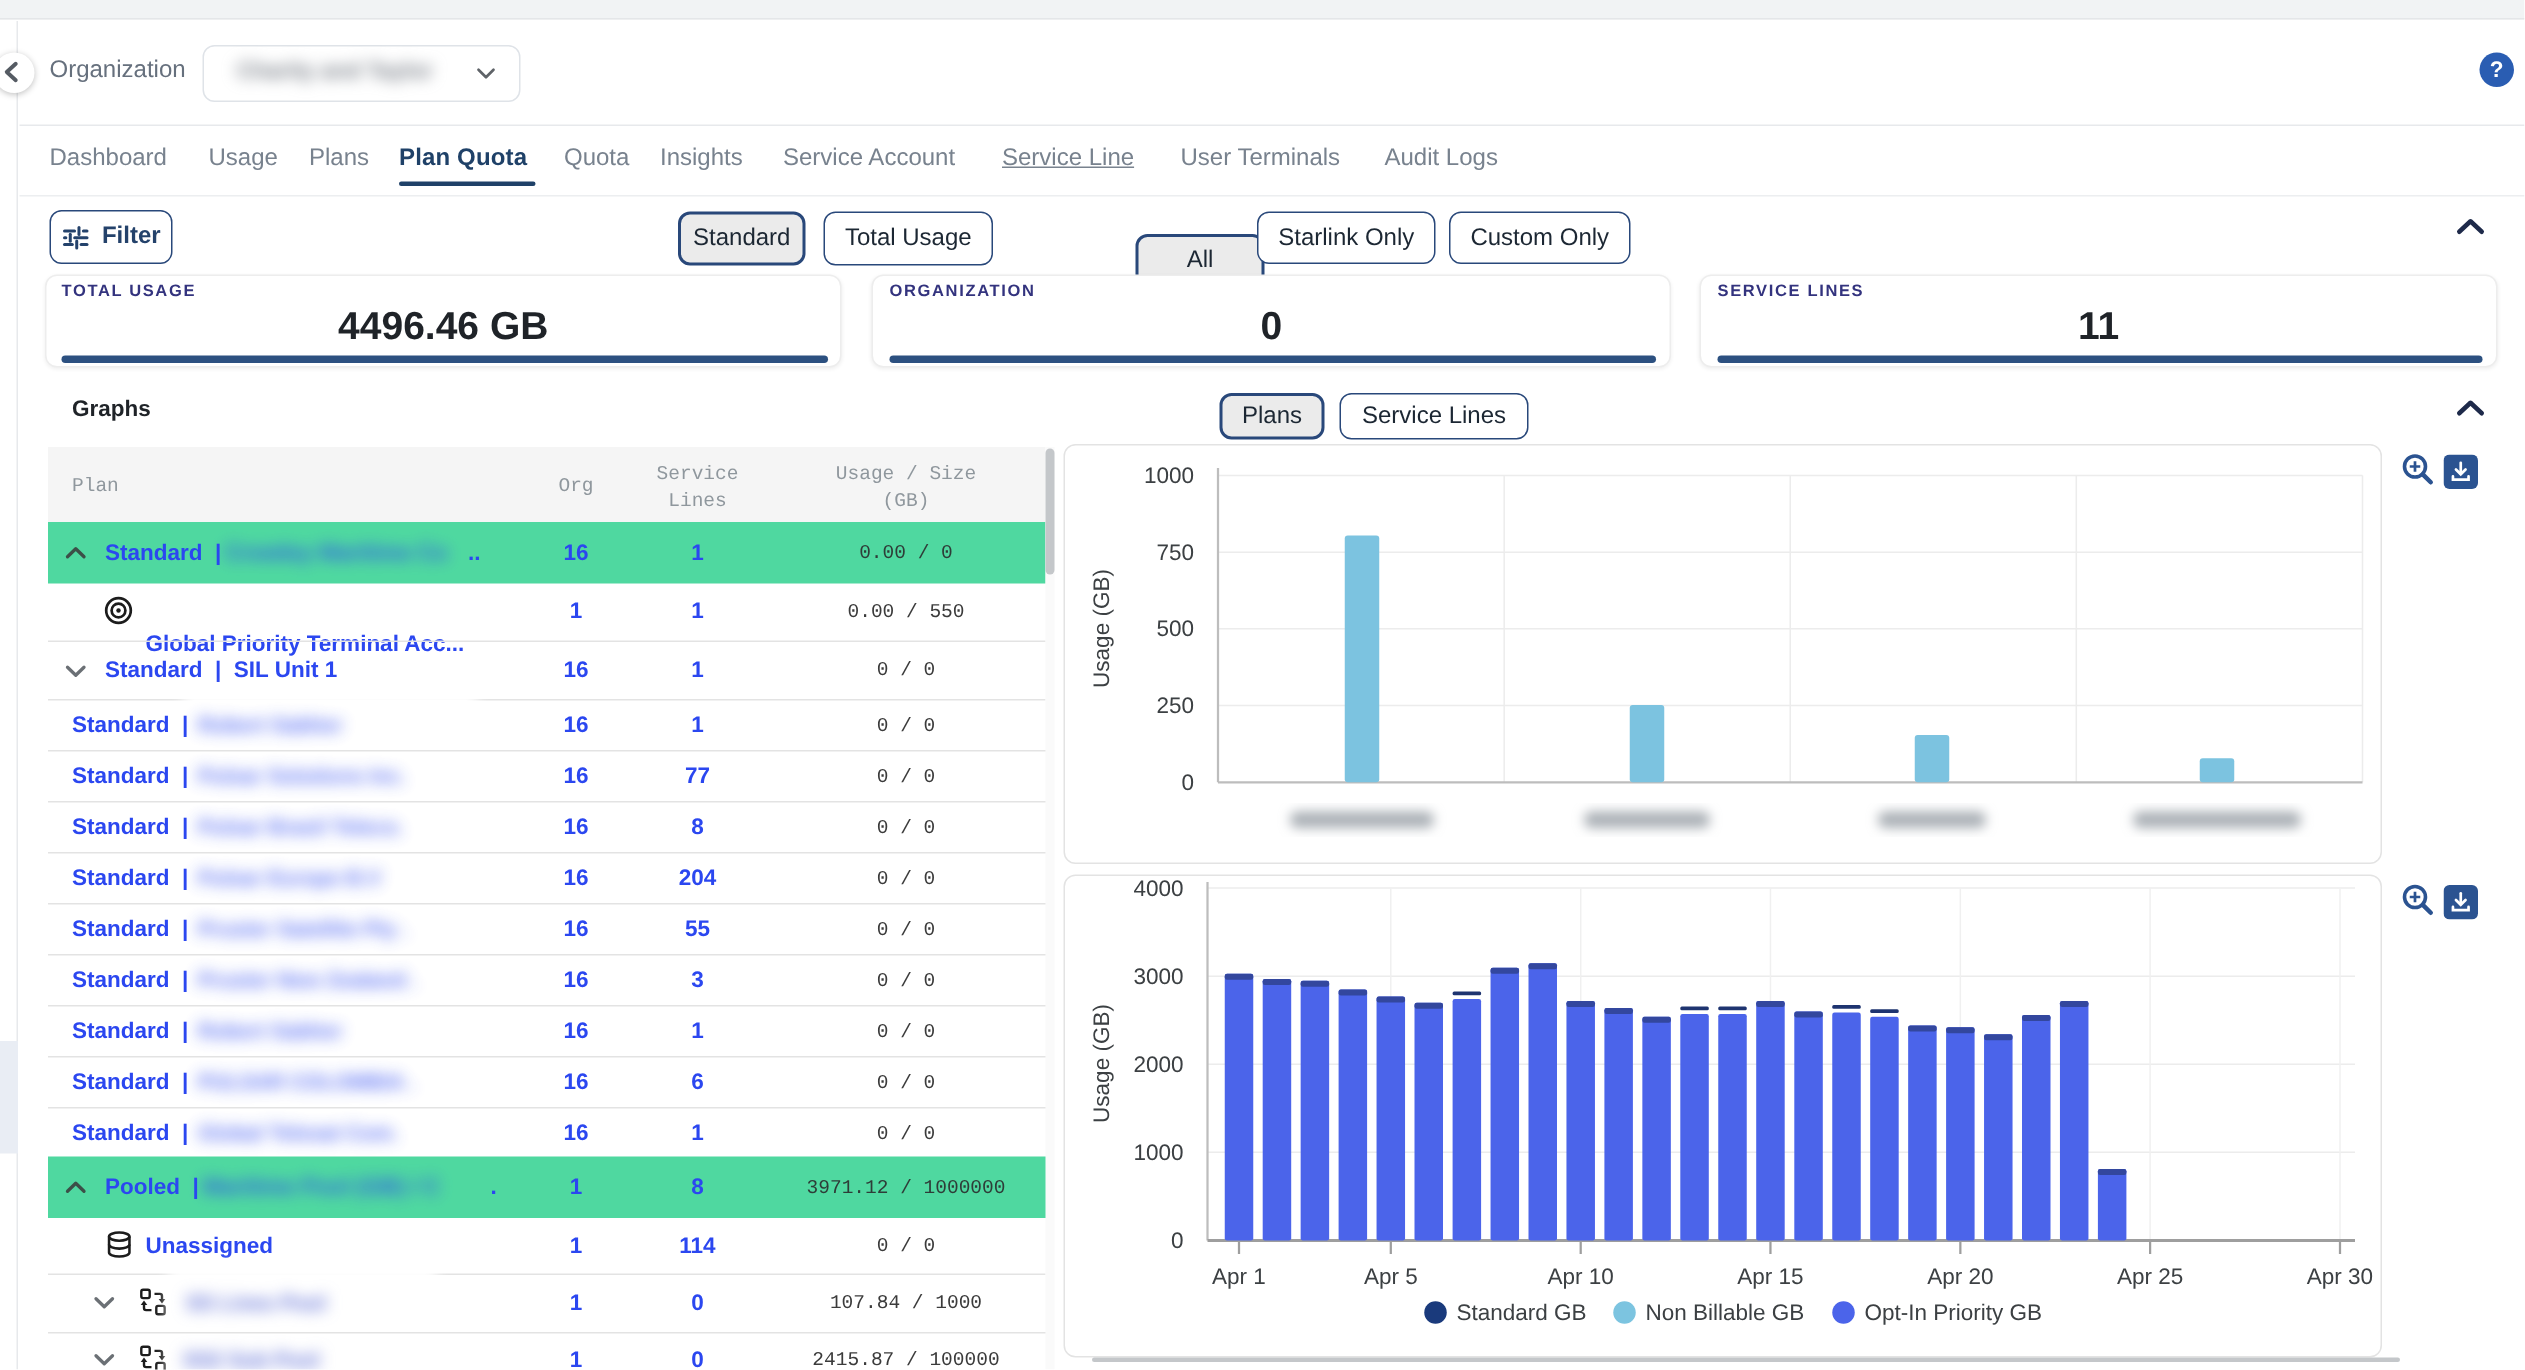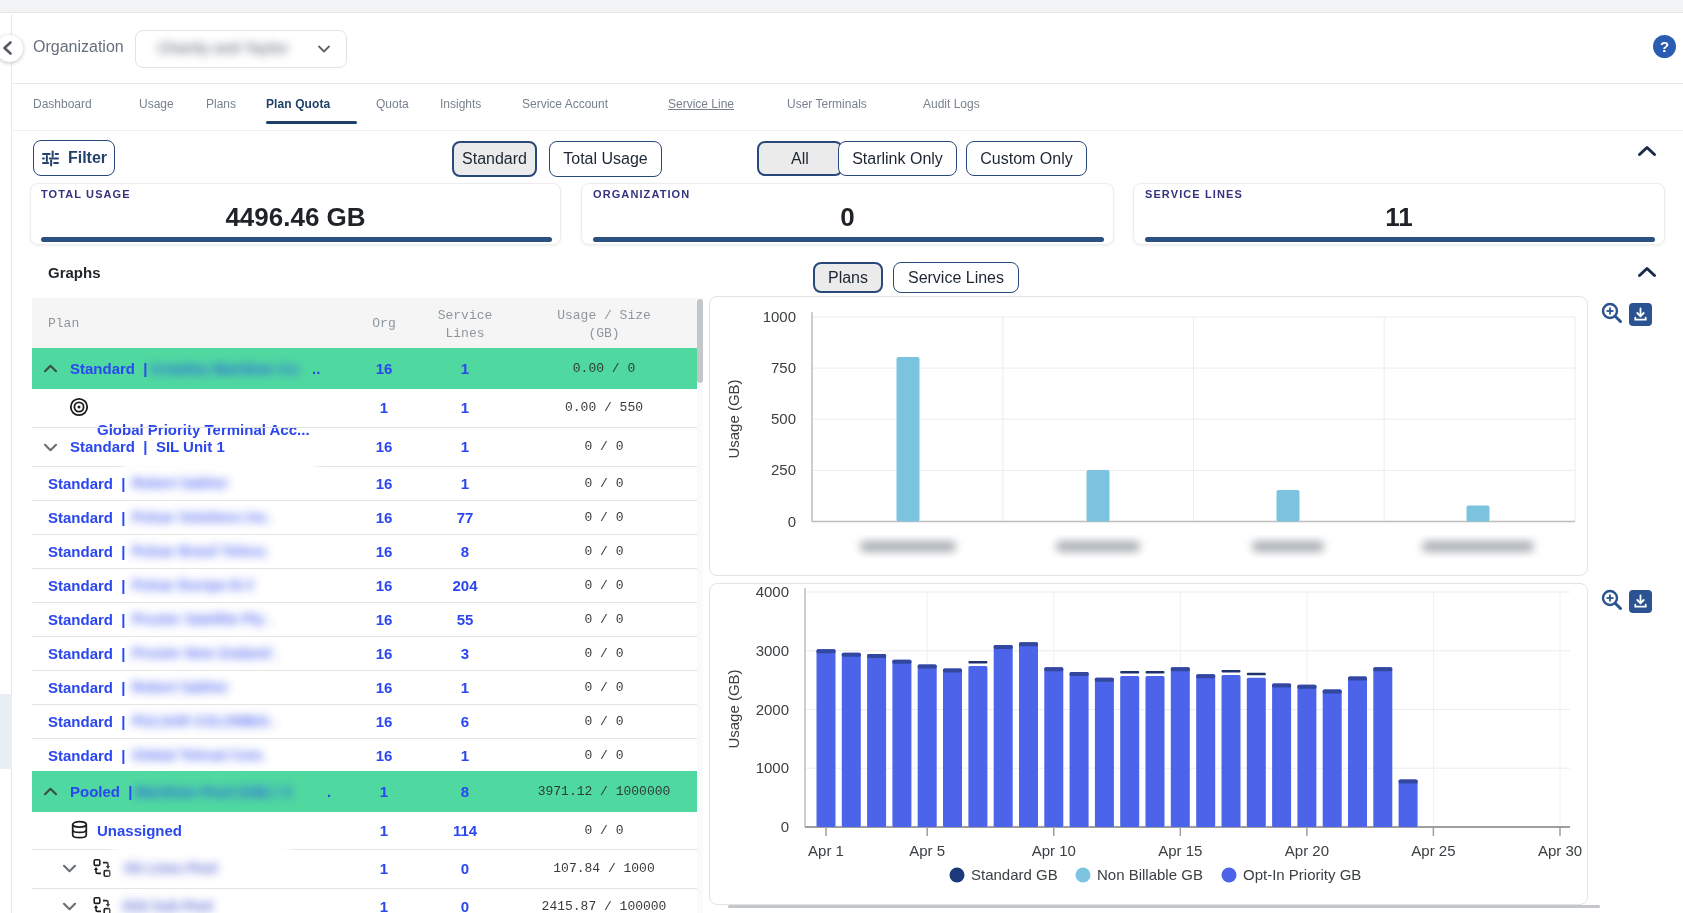--- a/index.html
+++ b/index.html
@@ -3,21 +3,21 @@
 <meta charset="utf-8">
 <style>
 * { margin:0; padding:0; box-sizing:border-box; }
 html,body { width:1683px; height:913px; overflow:hidden; background:#fff;
   font-family:"Liberation Sans", sans-serif; }
 #page { position:relative; width:1683px; height:913px; overflow:hidden; }
 .abs { position:absolute; white-space:nowrap; }
 .btn { position:absolute; border:1.5px solid #29487a; border-radius:8px; background:#fff;
   color:#1c2733; font-size:16px; font-weight:400; display:flex; align-items:center; justify-content:center; }
 .btn.sel { background:#ebebeb; border-width:2px; }
-.tab { color:#78828e; font-size:12px; font-weight:400; position:absolute; top:97px; }
+.tab { color:#78828e; font-size:16px; font-weight:400; position:absolute; top:97px; }
 .cardlabel { font-size:11px; font-weight:700; letter-spacing:1.1px; color:#33337e; }
 .cardval { font-size:26px; font-weight:700; color:#1f2328; text-align:center; }
 .cardbar { position:absolute; height:5px; background:#2c5080; border-radius:3px; }
 .mono { font-family:"Liberation Mono", monospace; }
 .bluetxt { color:#2b47f0; font-weight:700; }
 .blur5 { filter:blur(5px); }
 .rowline { position:absolute; left:32px; width:665px; border-top:1px solid #e3e3e3; }
 </style>
 </head>
 <body>
@@ -65,21 +65,21 @@
           <line x1="8.8" y1="9.5" x2="17" y2="9.5"></line>
           <line x1="5.85" y1="7.1" x2="5.85" y2="11.9"></line>
           <line x1="2" y1="14" x2="7.2" y2="14"></line>
           <line x1="13.1" y1="14" x2="17" y2="14"></line>
           <line x1="10.15" y1="11.6" x2="10.15" y2="16.4"></line>
         </g>
       </svg>
 Filter</div>
 <div class="btn sel" style="left:452px;top:141px;width:85px;height:36px;">Standard</div>
 <div class="btn" style="left:549px;top:141px;width:113px;height:36px;">Total Usage</div>
-<div class="btn sel" style="left:757px;top:141px;width:86px;height:35px;">All</div>
+<div class="btn sel" style="left:757px;top:156px;width:86px;height:35px;">All</div>
 <div class="btn" style="left:838px;top:141px;width:119px;height:35px;">Starlink Only</div>
 <div class="btn" style="left:966px;top:141px;width:121px;height:35px;">Custom Only</div>
 <svg class="abs" style="left:1637px;top:144px;" width="20" height="14" viewBox="0 0 20 14">
       <path d="M2.5 10.5 L10 3.5 L17.5 10.5" fill="none" stroke="#1e2a4a" stroke-width="3" stroke-linecap="round" stroke-linejoin="round"></path>
     </svg>
 
 <div class="abs" style="left:30px;top:183px;width:531px;height:62px;background:#fff;border:1px solid #ededed;border-radius:8px;box-shadow:0 1px 3px rgba(0,0,0,0.07);"></div>
 <div class="abs cardlabel" style="left:41px;top:188px;">TOTAL USAGE</div>
 <div class="abs cardval" style="left:30px;top:202px;width:531px;">4496.46 GB</div>
 <div class="cardbar" style="left:41px;top:237px;width:511px;"></div>

